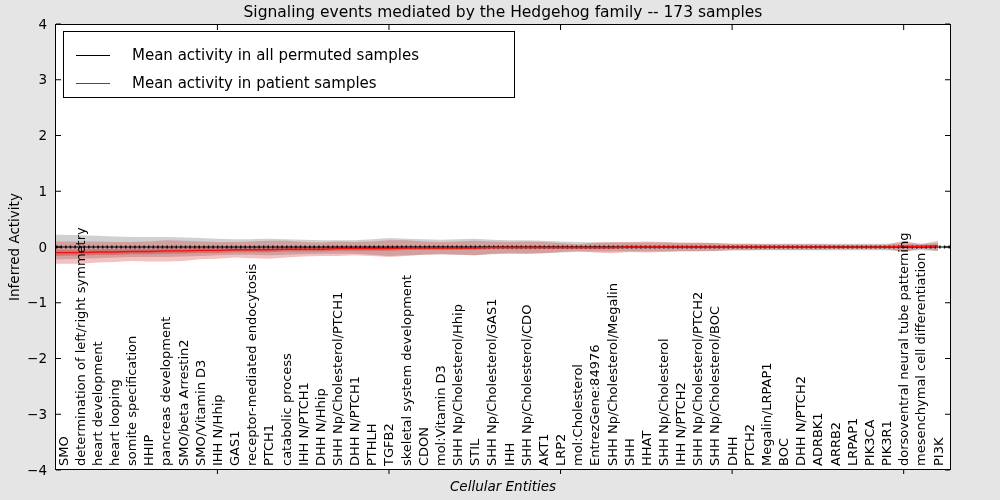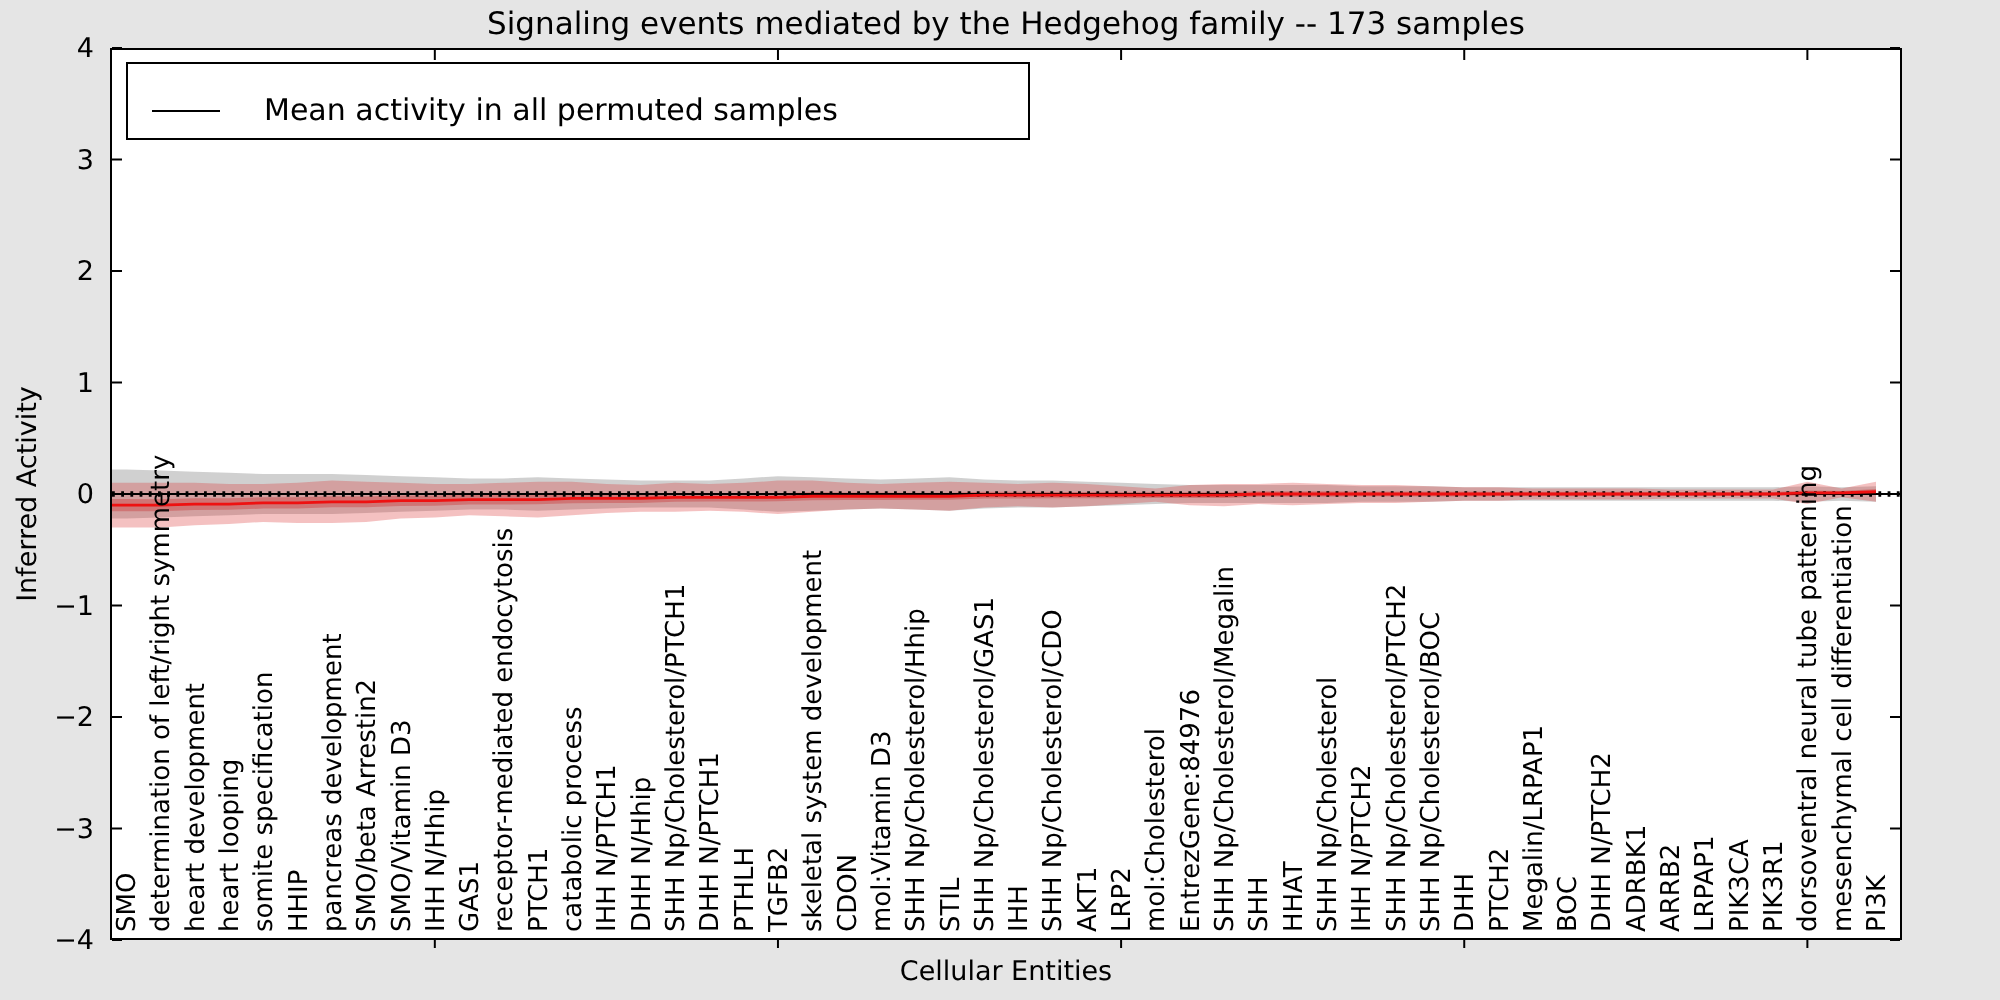--- a/index.html
+++ b/index.html
@@ -17,20 +17,21 @@
     border:1px solid #000;box-sizing:border-box;background:#fff;
   }
   #chart-svg{position:absolute;left:0;top:0;}
   #y-axis-label{
     position:absolute;left:-86px;top:239px;width:200px;text-align:center;
     font-size:13.5px;transform:rotate(-90deg);
   }
   #x-axis-label{
     position:absolute;left:55px;top:478px;width:896px;text-align:center;
     font-size:13.5px;
+    font-style:italic;
   }
   #legend{
     position:absolute;left:63px;top:31px;width:452px;
     border:1.5px solid #000;background:#fff;box-sizing:border-box;
     padding:9px 10px 0 12px;z-index:5;
   }
   .legend-row{display:flex;align-items:center;height:28px;}
   .legend-line{display:inline-block;width:34px;height:0;border-top-style:solid;border-top-width:1.6px;margin-right:22px;}
   .legend-label{font-size:15px;white-space:nowrap;}
 </style>
@@ -138,17 +139,21 @@
       <text x="908.1862745098039" y="466" font-size="13px" fill="#000" transform="rotate(-90 908.1862745098039 466)">dorsoventral neural tube patterning</text>
       <text x="925.343137254902" y="466" font-size="13px" fill="#000" transform="rotate(-90 925.343137254902 466)">mesenchymal cell differentiation</text>
       <text x="942.5" y="466" font-size="13px" fill="#000" transform="rotate(-90 942.5 466)">PI3K</text>
     </svg>
 
   <div id="legend">
     <div class="legend-row">
       <span class="legend-line" id="legend-line-0" style="border-top-color: rgb(0, 0, 0);"></span>
       <span class="legend-label">Mean activity in all permuted samples</span>
     </div>
+    <div class="legend-row">
+      <span class="legend-line" id="legend-line-1" style="border-top-color: rgb(255, 0, 0);"></span>
+      <span class="legend-label">Mean activity in patient samples</span>
+    </div>
   </div>
 
   <div id="y-axis-label">Inferred Activity</div>
   <div id="x-axis-label">Cellular Entities</div>
 </div>
 
 </body></html>

